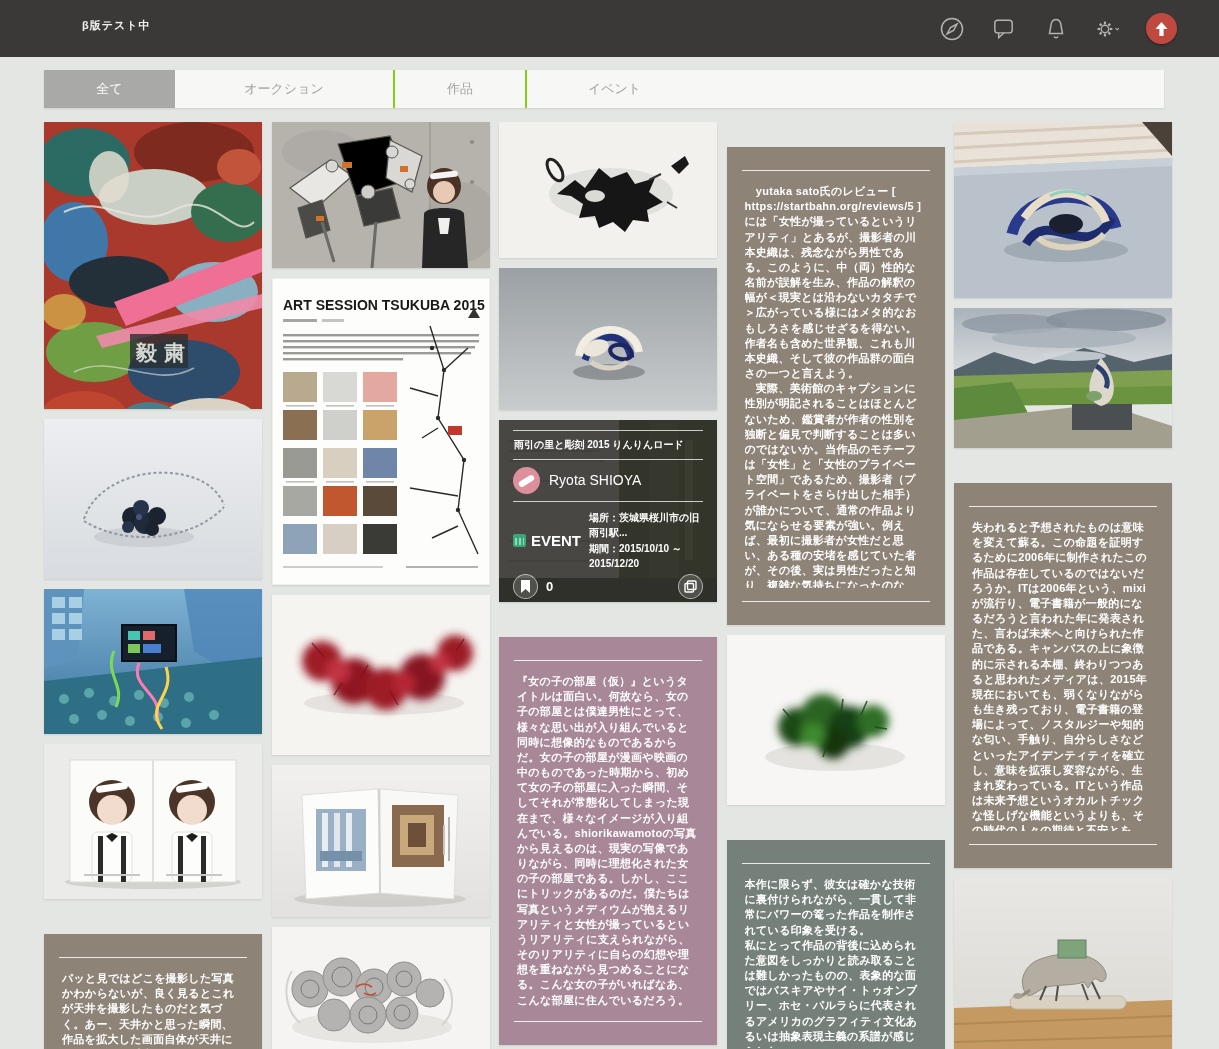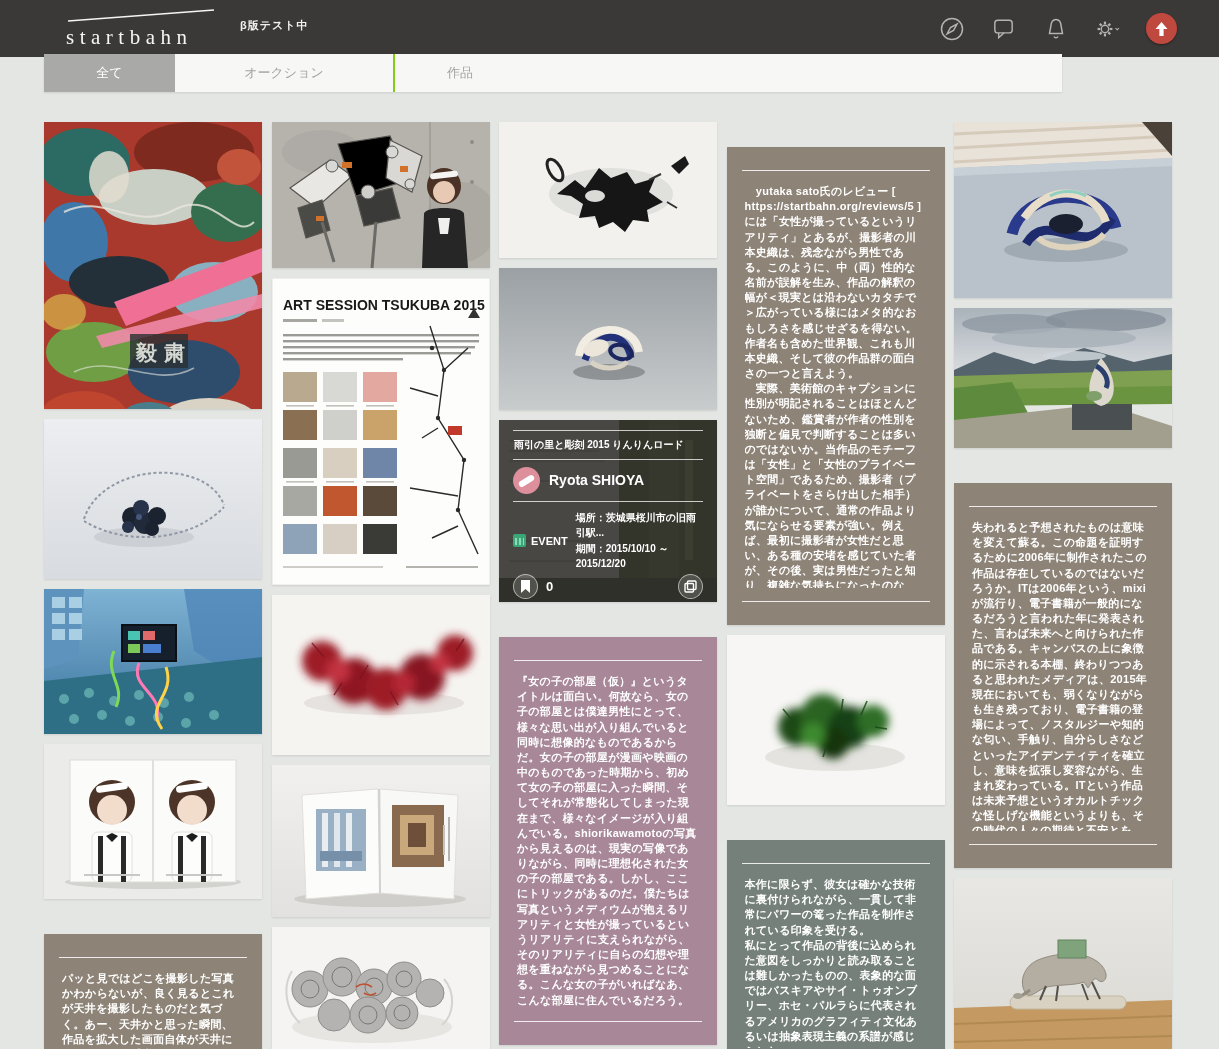--- a/index.html
+++ b/index.html
@@ -8,21 +8,21 @@
   
   .hdr{height:57px;background:#3a3938;display:flex;align-items:center;padding:0 42px 0 62px;box-sizing:border-box;}
   .logo{display:flex;align-items:flex-end;cursor:pointer;}
   .logo svg{display:block;}
   .beta{color:#f0f0ee;font-size:11px;font-weight:700;margin:0 0 7px 12px;letter-spacing:1px;padding-left:8px;}
   .hdr-icons{margin-left:auto;display:flex;align-items:center;gap:25px;}
   .hicon{width:27px;height:27px;display:flex;align-items:center;justify-content:center;cursor:pointer;}
   .upload-btn{width:31px;height:31px;border-radius:50%;background:#c0493f;display:flex;align-items:center;justify-content:center;box-shadow:0 1px 2px rgba(0,0,0,.4);cursor:pointer;}
 
   
-  .tabs{position:absolute;left:44px;top:54px;width:1018px;height:38px;background:#f7f7f6;display:flex;box-shadow:0 1px 2px rgba(0,0,0,.10);}
+  .tabs{position:absolute;left:44px;top:70px;width:1120px;height:38px;background:#f7f7f6;display:flex;box-shadow:0 1px 2px rgba(0,0,0,.10);}
   .tab{display:flex;align-items:center;justify-content:center;font-size:13px;color:#a3a3a3;cursor:pointer;box-sizing:border-box;}
   .tab + .tab{border-left:2px solid #84cc16;}
   .tab.active{background:#a9a9a8;color:#fff;border-left:none;}
   .tab.active + .tab{border-left:none;}
 
   
   .grid{position:absolute;left:44px;top:122px;width:1128px;display:flex;justify-content:space-between;}
   .col{width:218px;display:flex;flex-direction:column;gap:10px;}
   .tile{position:relative;overflow:hidden;box-shadow:0 1px 2px rgba(0,0,0,.10);cursor:pointer;flex:none;}
   .tile svg{display:block;}
@@ -36,43 +36,37 @@
   .bg-pink{background:#a78798;}
   .bg-gray{background:#75807b;}
 
   
   .ev-overlay{position:absolute;inset:0;background:rgba(44,43,42,.84);color:#fff;padding:10px 14px;box-sizing:border-box;display:flex;flex-direction:column;}
   .ev-rule{height:1px;background:rgba(255,255,255,.75);flex:none;}
   .ev-title{font-size:10px;font-weight:700;line-height:1.35;margin:7px 1px;}
   .ev-author{display:flex;align-items:center;gap:9px;margin:7px 0;}
   .ev-avatar{width:27px;height:27px;border-radius:50%;background:#dd8f9c;position:relative;flex:none;}
   .ev-avatar::after{content:"";position:absolute;left:5px;top:11px;width:17px;height:6px;background:#fff;border-radius:3px;transform:rotate(-32deg);}
-  .ev-name{font-size:14px;font-weight:700;}
+  .ev-name{font-size:14px;font-weight:400;}
   .ev-info{display:flex;align-items:center;gap:8px;margin:8px 0 2px;}
-  .ev-badge{display:flex;align-items:center;gap:5px;font-size:11px;font-weight:700;flex:none;}
+  .ev-badge{display:flex;align-items:center;gap:5px;font-size:15px;font-weight:700;flex:none;}
   .cal{width:13px;height:13px;border-radius:2px;background:#3aa876;position:relative;}
   .cal::after{content:"";position:absolute;left:2px;top:4px;right:2px;bottom:2px;background:
       repeating-linear-gradient(90deg,#8fd8bd 0 2px,transparent 2px 4px);}
   .ev-meta{font-size:10px;font-weight:700;line-height:1.55;}
   .ev-foot{margin-top:auto;display:flex;align-items:center;}
   .ev-cbtn{width:25px;height:25px;border-radius:50%;background:rgba(255,255,255,.16);border:1px solid rgba(255,255,255,.55);display:flex;align-items:center;justify-content:center;box-sizing:border-box;}
   .ev-count{font-size:13px;font-weight:700;margin-left:8px;}
 </style>
 </head>
 <body>
 
 <div id="page">
 
   <div class="hdr">
-    <div class="logo">
-      <svg width="158" height="42" viewBox="0 0 158 42">
-        <line x1="6" y1="13" x2="152" y2="2" stroke="#f5f5f3" stroke-width="1.6"></line>
-        <text x="4" y="36" fill="#f5f5f3" font-family="Liberation Serif, DejaVu Serif, serif" font-size="21" letter-spacing="5.5">startbahn</text>
-      </svg>
-    </div>
     <span class="beta">β版テスト中</span>
 
     <div class="hdr-icons">
       <div class="hicon">
         <svg width="26" height="26" viewBox="0 0 26 26" fill="none" stroke="#b3b3b1" stroke-width="1.5">
           <circle cx="13" cy="13" r="10.5"></circle>
           <path d="M8 18 L11.5 11.5 L18 8 L14.5 14.5 Z"></path>
         </svg>
       </div>
       <div class="hicon">
@@ -108,20 +102,21 @@
           <path d="M7.5 1 L13.5 8 L9.6 8 L9.6 15 L5.4 15 L5.4 8 L1.5 8 Z" fill="#fff"></path>
         </svg>
       </div>
     </div>
   </div>
 
   <div class="tabs">
     <div class="tab active" style="width:131px">全て</div>
     <div class="tab" style="width:218px">オークション</div>
     <div class="tab" style="width:132px">作品</div>
+    <div class="tab" style="width:177px">イベント</div>
   </div>
 
   <div class="grid">
 
     <div class="col">
 
       <div class="tile" style="height:287px">
         <svg width="218" height="323" viewBox="0 0 218 323" preserveAspectRatio="none">
           <rect width="218" height="323" fill="#a8392c"></rect>
           <ellipse cx="40" cy="40" rx="46" ry="34" fill="#2c6b63"></ellipse>

